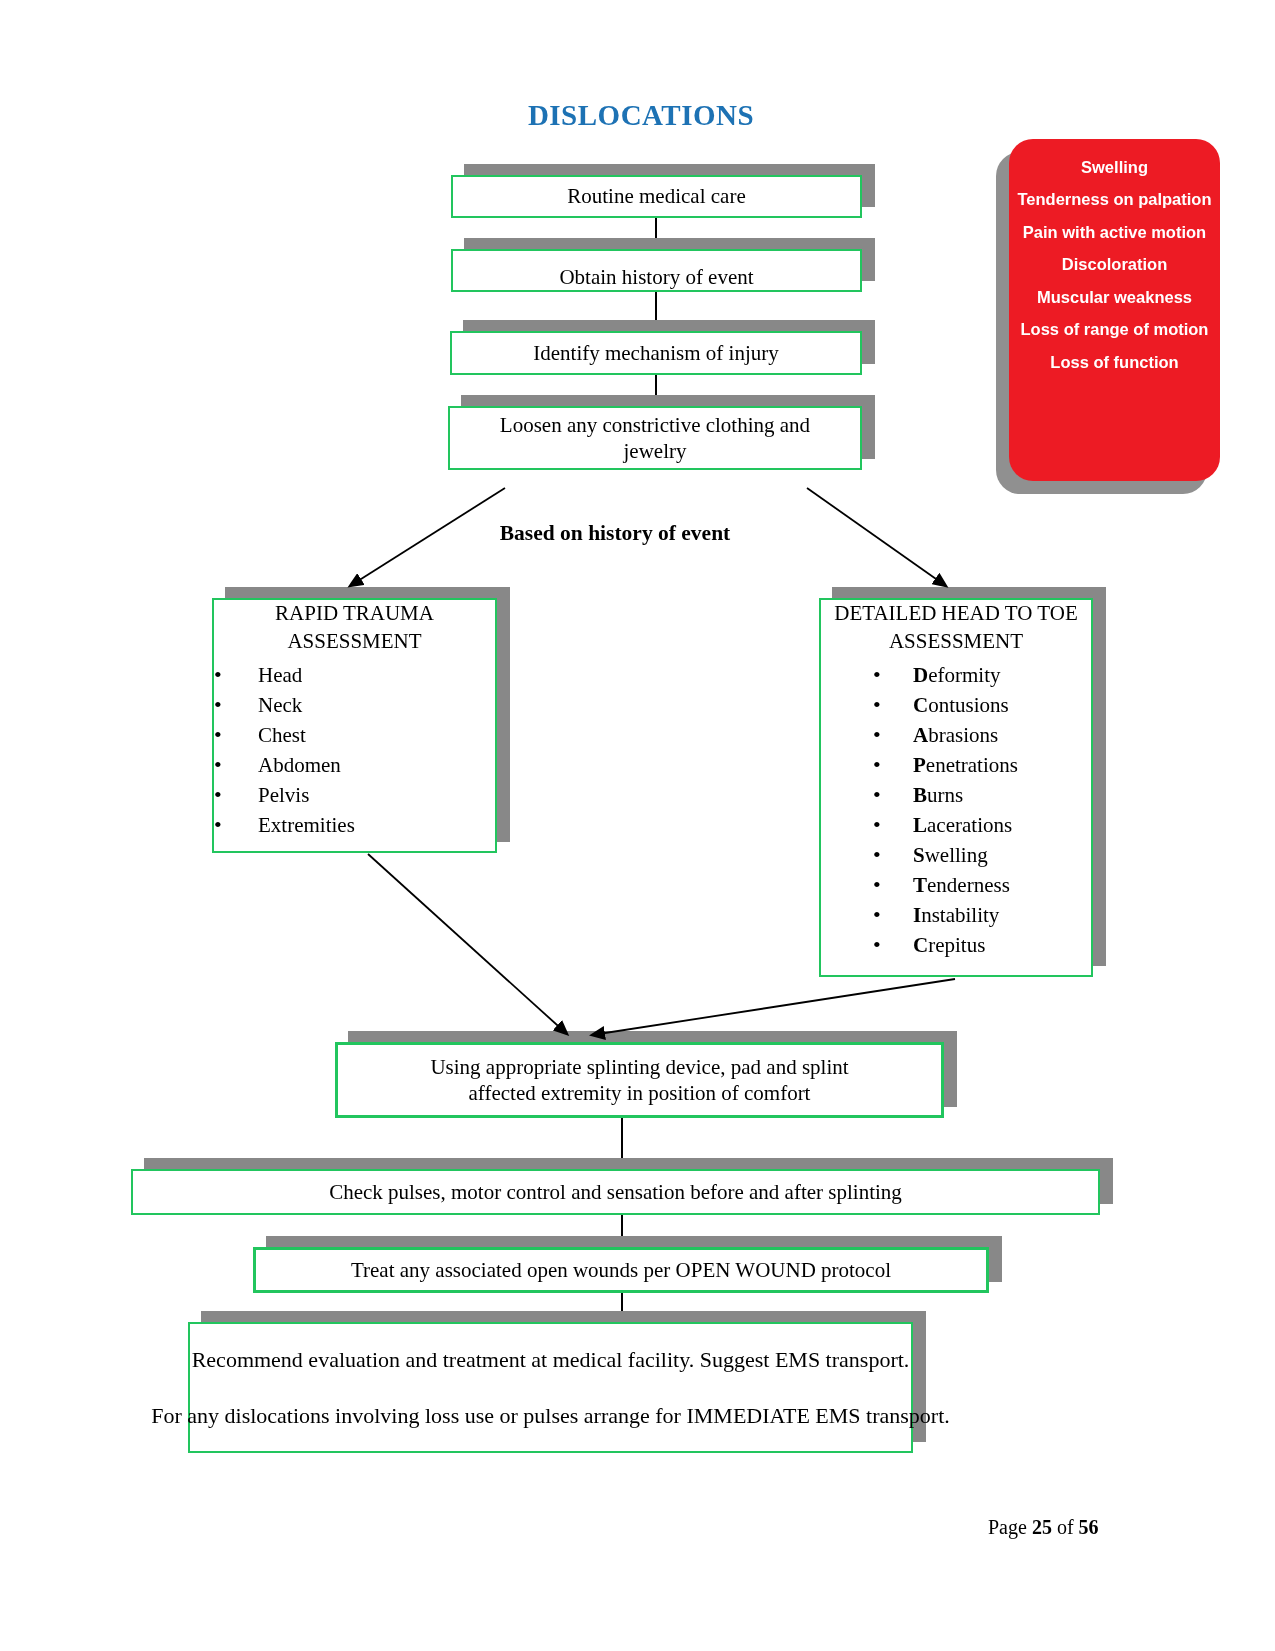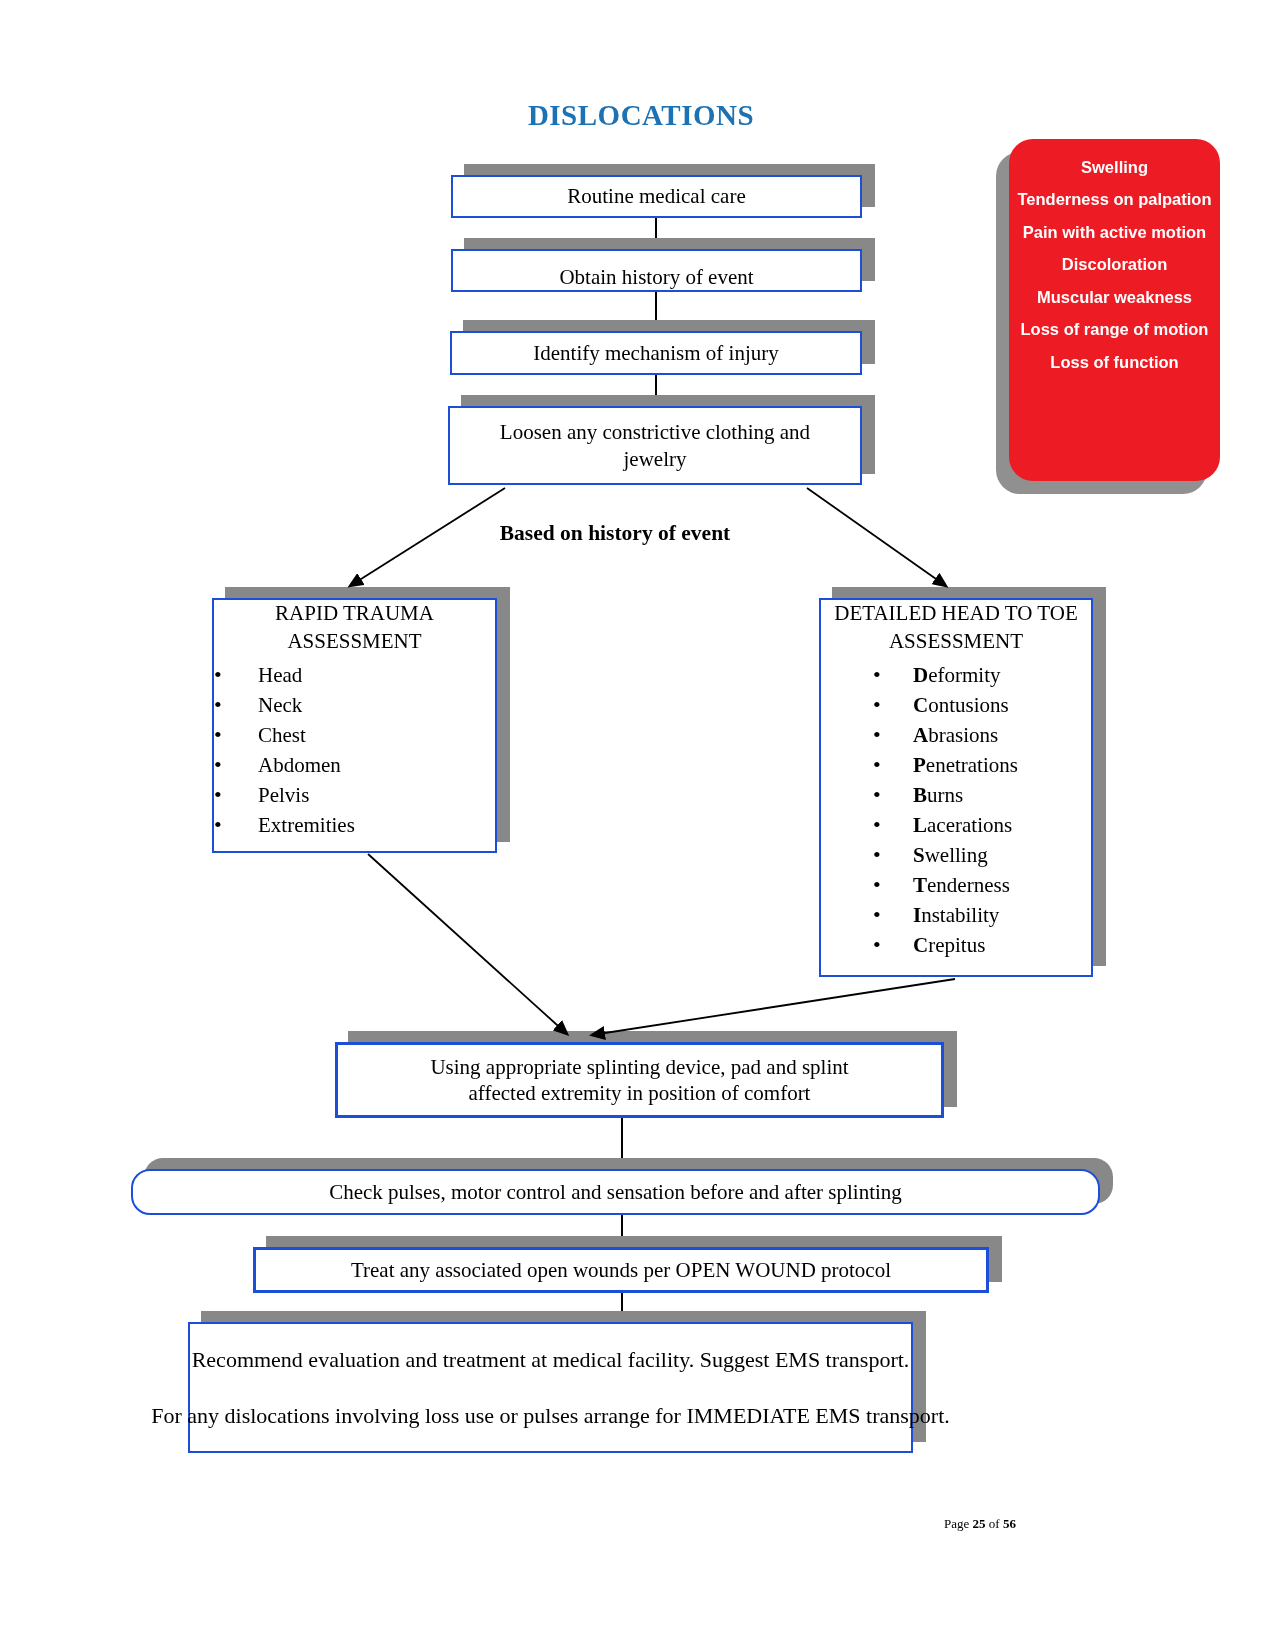--- a/index.html
+++ b/index.html
@@ -2,21 +2,21 @@
 <html><head>
 <meta charset="utf-8">
 <style>
   html,body{margin:0;padding:0;background:#ffffff;}
   #page{position:relative;width:1275px;height:1651px;background:#ffffff;overflow:hidden;
         font-family:"Liberation Serif", serif;color:#000;}
   svg.layer{position:absolute;left:0;top:0;pointer-events:none;}
   #under{z-index:0;}
   #over{z-index:3;}
   .abs{position:absolute;}
-  .box{position:absolute;background:#fff;border:2px solid #1d4ed8;z-index:1;
+  .box{position:absolute;background:#fff;border:2px solid #22c55e;z-index:1;
        box-shadow:13px -11px 0 #888888;
        display:flex;flex-direction:column;align-items:center;justify-content:center;
        text-align:center;font-size:21px;line-height:1.25;}
   .box.thick{border-width:3px;}
   .box.listbox{justify-content:flex-start;align-items:stretch;text-align:left;}
   .listbox .bx-title{text-align:center;line-height:1.33;}
   ul.assess{list-style:none;margin:4px 0 0 0;padding:0;}
   ul.assess li{display:flex;align-items:baseline;line-height:29px;}
   .blt{flex:0 0 auto;}
   .blt::before{content:"\2022";font-size:22px;}
@@ -32,21 +32,21 @@
          display:flex;flex-direction:column;align-items:center;justify-content:flex-start;
          padding:0;box-sizing:border-box;color:#fff;
          font-family:"Liberation Sans", sans-serif;font-weight:bold;font-size:16.5px;
          text-align:center;}
   #signs .sign{margin-top:9px;line-height:1.42;width:196px;}
   #signs .sign:first-child{margin-top:17px;}
   #branch-note{left:440px;top:519px;width:350px;text-align:center;font-weight:bold;
                font-size:21.5px;line-height:1.35;z-index:1;}
   #transport .para{width:812px;text-align:center;}
   #transport .gap{height:29px;}
-  #footer{left:944px;top:1516px;font-size:13px;z-index:1;white-space:pre;}
+  #footer{left:988px;top:1516px;font-size:20px;z-index:1;white-space:pre;}
   #footer b{font-weight:bold;}
 </style>
 </head>
 <body>
 
 <div id="page">
 
   <svg id="under" class="layer" width="1275" height="1651" viewBox="0 0 1275 1651">
     <g stroke="#000" stroke-width="2">
       <line x1="656" y1="218" x2="656" y2="252"></line>
@@ -75,21 +75,21 @@
   </div>
 
   <div class="box" style="left:451px;top:249px;width:411px;height:43px;box-sizing:border-box;justify-content:flex-end;">
     <span>Obtain history of event</span>
   </div>
 
   <div class="box" style="left:450px;top:331px;width:412px;height:44px;box-sizing:border-box;">
     <span>Identify mechanism of injury</span>
   </div>
 
-  <div class="box" style="left:448px;top:406px;width:414px;height:79px;box-sizing:border-box;padding:0 18px;">
+  <div class="box" style="left:448px;top:406px;width:414px;height:64px;box-sizing:border-box;padding:0 18px;">
     <span>Loosen any constrictive clothing and jewelry</span>
   </div>
 
   <div id="branch-note" class="abs">
     <div>Based on history of event</div>
   </div>
 
   <div id="rapid" class="box listbox" style="left:212px;top:598px;width:285px;height:255px;box-sizing:border-box;">
     <div class="bx-title">RAPID TRAUMA ASSESSMENT</div>
     <ul class="assess">
@@ -164,21 +164,21 @@
           <span><span class="lead">C</span><span>repitus</span></span>
         </li>
     </ul>
   </div>
 
   <div class="box thick" style="left:335px;top:1042px;width:609px;height:76px;box-sizing:border-box;">
     <div>Using appropriate splinting device, pad and splint</div>
     <div>affected extremity in position of comfort</div>
   </div>
 
-  <div class="box" style="left:131px;top:1169px;width:969px;height:46px;box-sizing:border-box;border-radius:19px;">
+  <div class="box" style="left:131px;top:1169px;width:969px;height:46px;box-sizing:border-box;">
     <span>Check pulses, motor control and sensation before and after splinting</span>
   </div>
 
   <div class="box thick" style="left:253px;top:1247px;width:736px;height:46px;box-sizing:border-box;">
     <span>Treat any associated open wounds per OPEN WOUND protocol</span>
   </div>
 
   <div id="transport" class="box" style="left:188px;top:1322px;width:725px;height:131px;box-sizing:border-box;font-size:22px;">
     <div class="para">Recommend evaluation and treatment at medical facility. Suggest EMS transport.</div>
     <div class="gap"></div>

